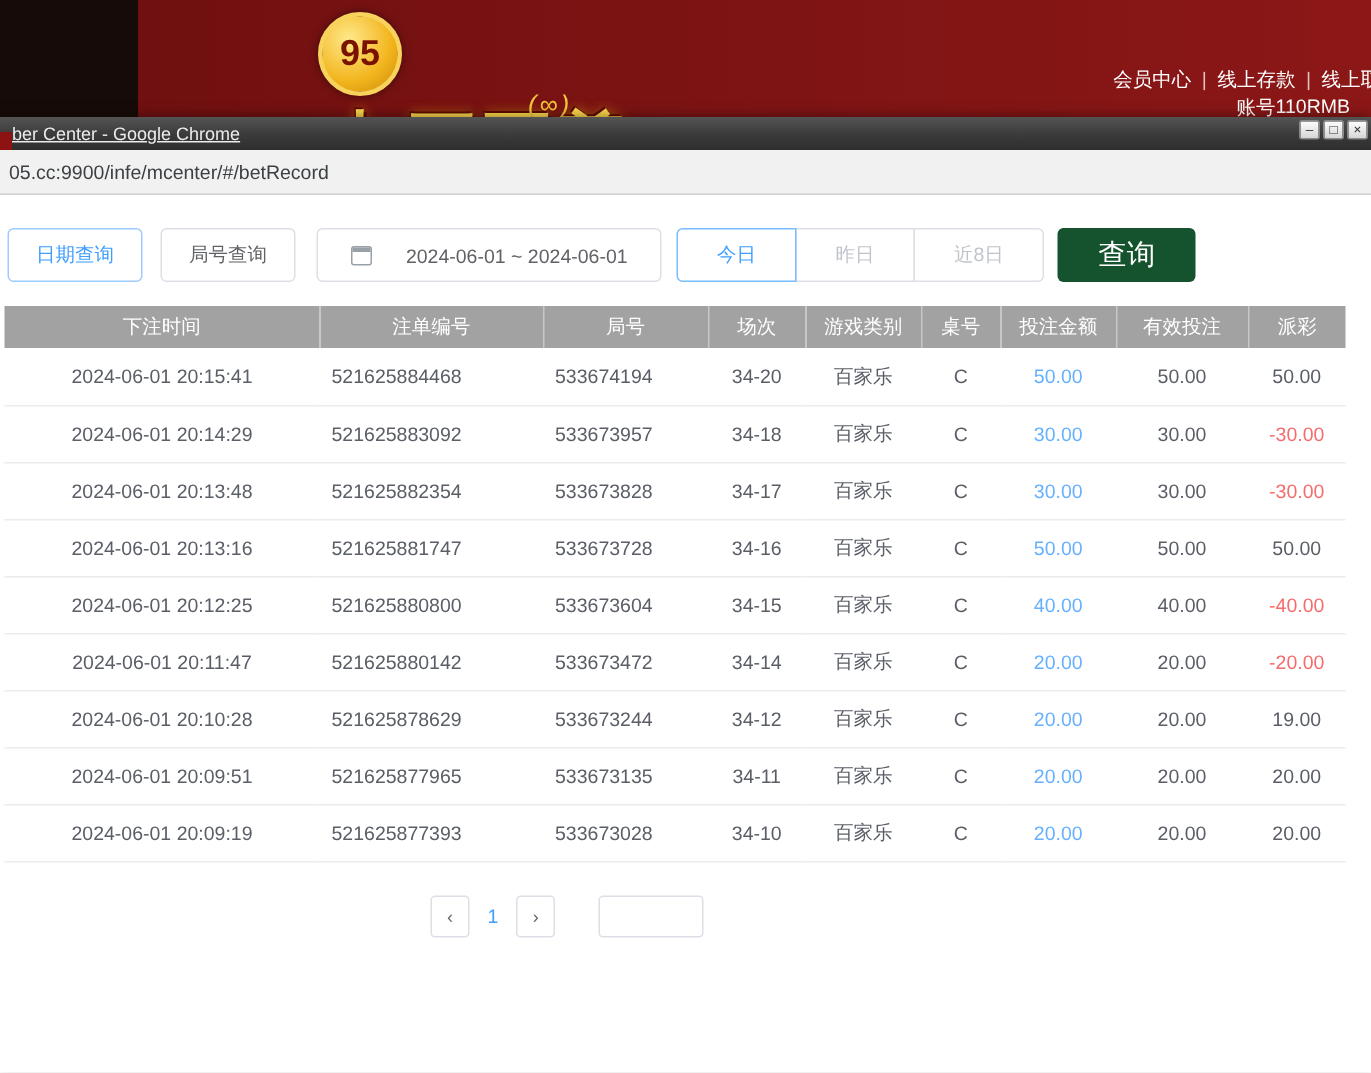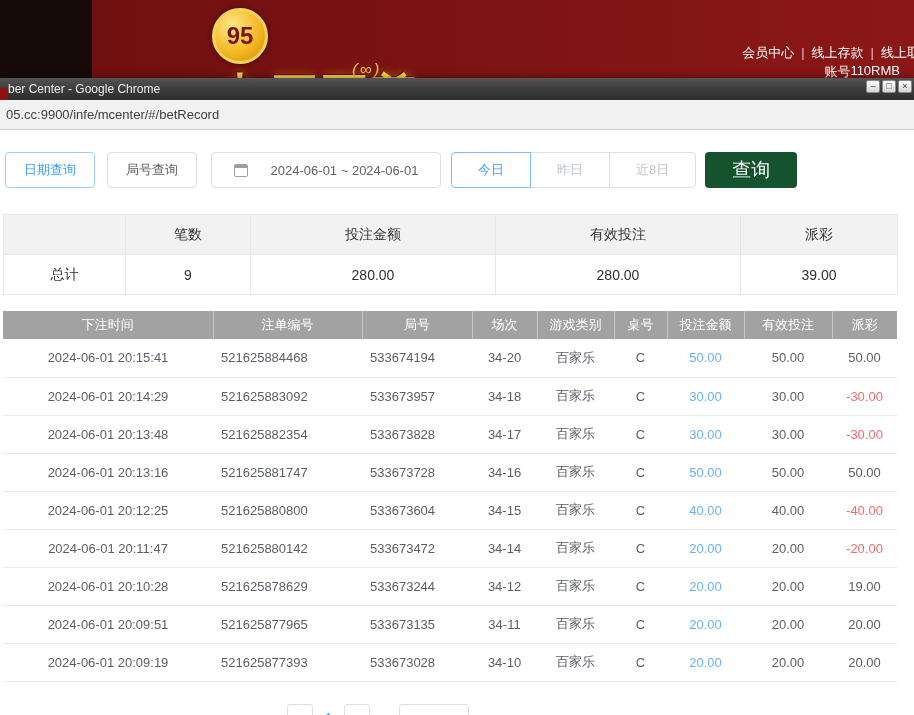--- a/index.html
+++ b/index.html
@@ -23,21 +23,21 @@
           border:1px solid #e8a93c; }
   .logo-sub { position:absolute; left:352px; top:60px; color:#f3c63e; font-size:17px; font-style:italic; letter-spacing:2px; }
   .banner-nav { position:absolute; right:-6px; top:44px; color:#fff; font-size:13px; white-space:nowrap; }
   .banner-nav .sep { color:#e8bdbd; margin:0 7px; }
   .banner-account { position:absolute; right:14px; top:63px; display:flex; color:#fff; font-size:13px; white-space:nowrap; }
 
   
   .window { position:absolute; left:0; top:78px; width:914px; height:637px; background:#fff;
             box-shadow:0 0 8px rgba(0,0,0,.5); }
   .titlebar { position:relative; height:22px; background:linear-gradient(#545454,#3a3a3a 55%,#2e2e2e);
-              color:#ececec; font-size:12px; line-height:22px; padding-left:8px; white-space:nowrap; }
+              color:#ececec; font-size:12px; line-height:22px; padding-left:8px; white-space:nowrap;text-decoration:underline; }
   .stray-favicon { position:absolute; left:0; top:10px; width:8px; height:12px; background:#8d1313; }
   .win-controls { position:absolute; right:2px; top:2px; display:flex; gap:2px; }
   .win-btn { width:14px; height:13px; background:linear-gradient(#fdfdfd,#d6d6d6); border:1px solid #8a8a8a;
              border-radius:2px; font-size:9px; line-height:11px; text-align:center; color:#333; cursor:default; }
   .urlbar { height:30px; background:#f1f1f1; border-bottom:1px solid #cfcfcf; font-size:13px; color:#3c4043;
             line-height:30px; padding-left:6px; white-space:nowrap; }
 
   
   .page { padding:22px 17px 0 3px; }
 
@@ -133,38 +133,20 @@
           <span>2024-06-01 ~ 2024-06-01</span>
         </div>
         <div class="qgroup m10">
           <div class="g-btn first active">今日</div>
           <div class="g-btn">昨日</div>
           <div class="g-btn last">近8日</div>
         </div>
         <div class="search-btn m9">查询</div>
       </div>
 
-      <table class="summary">
-        <tbody>
-            <tr class="head">
-          <td class="sc1"></td>
-          <td class="sc2">笔数</td>
-          <td class="sc3">投注金额</td>
-          <td class="sc4">有效投注</td>
-          <td class="sc5">派彩</td>
-        </tr>
-        <tr>
-          <td>总计</td>
-          <td>9</td>
-          <td>280.00</td>
-          <td>280.00</td>
-          <td>39.00</td>
-        </tr>
-      </tbody>
-        </table>
 
       <table class="bet-table">
         <thead>
           <tr>
               <th style="width: 210px;">下注时间</th>
               <th style="width: 149px;">注单编号</th>
               <th style="width: 110px;">局号</th>
               <th style="width: 65px;">场次</th>
               <th style="width: 77px;">游戏类别</th>
               <th style="width: 53px;">桌号</th>

